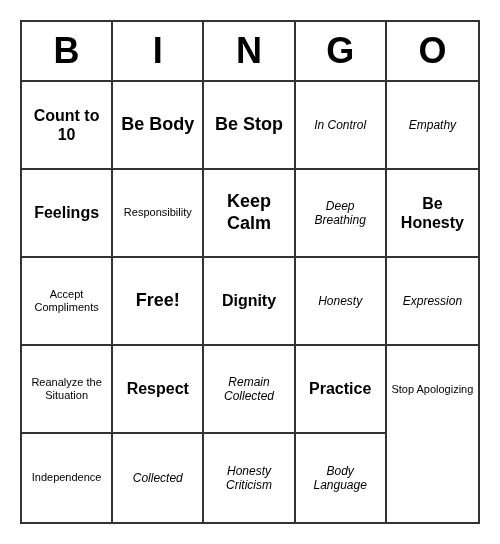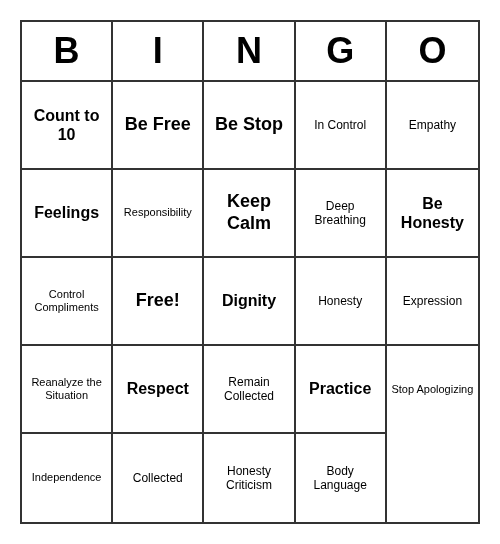--- a/index.html
+++ b/index.html
@@ -77,20 +77,21 @@
       font-weight: bold;
     }
 
     .cell-text.medium {
       font-size: 16px;
       font-weight: bold;
     }
 
     .cell-text.small {
       font-size: 12px;
+      font-style: italic;
     }
 
     .cell-text.xsmall {
       font-size: 11px;
     }
 
     .free-cell {
       background: #fff;
     }
   </style>
@@ -103,21 +104,21 @@
       <div class="bingo-header-cell">I</div>
       <div class="bingo-header-cell">N</div>
       <div class="bingo-header-cell">G</div>
       <div class="bingo-header-cell">O</div>
     </div>
   <div class="bingo-grid">
   <div class="bingo-cell">
         <span class="cell-text medium">Count to 10</span>
       </div>
       <div class="bingo-cell">
-        <span class="cell-text large">Be Free</span>
+        <span class="cell-text large">Be Body</span>
       </div>
       <div class="bingo-cell">
         <span class="cell-text large">Be Stop</span>
       </div>
       <div class="bingo-cell">
         <span class="cell-text small">In Control</span>
       </div>
       <div class="bingo-cell">
         <span class="cell-text small">Empathy</span>
       </div>
@@ -130,21 +131,21 @@
       <div class="bingo-cell">
         <span class="cell-text large">Keep Calm</span>
       </div>
       <div class="bingo-cell">
         <span class="cell-text small">Deep Breathing</span>
       </div>
       <div class="bingo-cell">
         <span class="cell-text medium">Be Honesty</span>
       </div>
       <div class="bingo-cell">
-        <span class="cell-text xsmall">Control Compliments</span>
+        <span class="cell-text xsmall">Accept Compliments</span>
       </div>
       <div class="bingo-cell free-cell">
         <span class="cell-text large">Free!</span>
       </div>
       <div class="bingo-cell">
         <span class="cell-text medium">Dignity</span>
       </div>
       <div class="bingo-cell">
         <span class="cell-text small">Honesty</span>
       </div>

